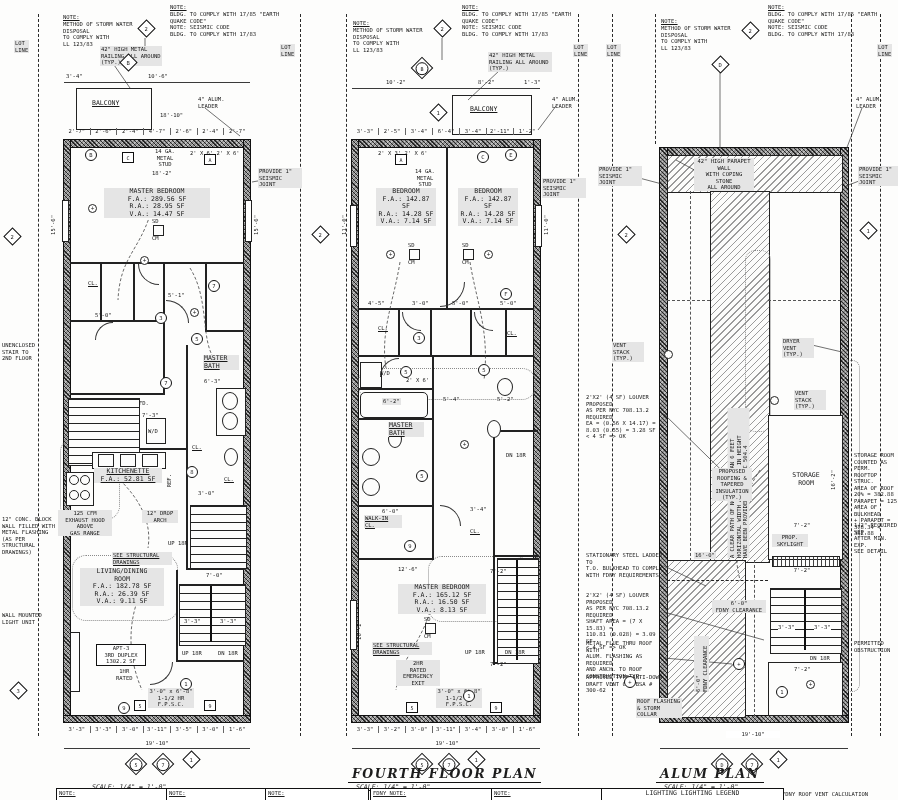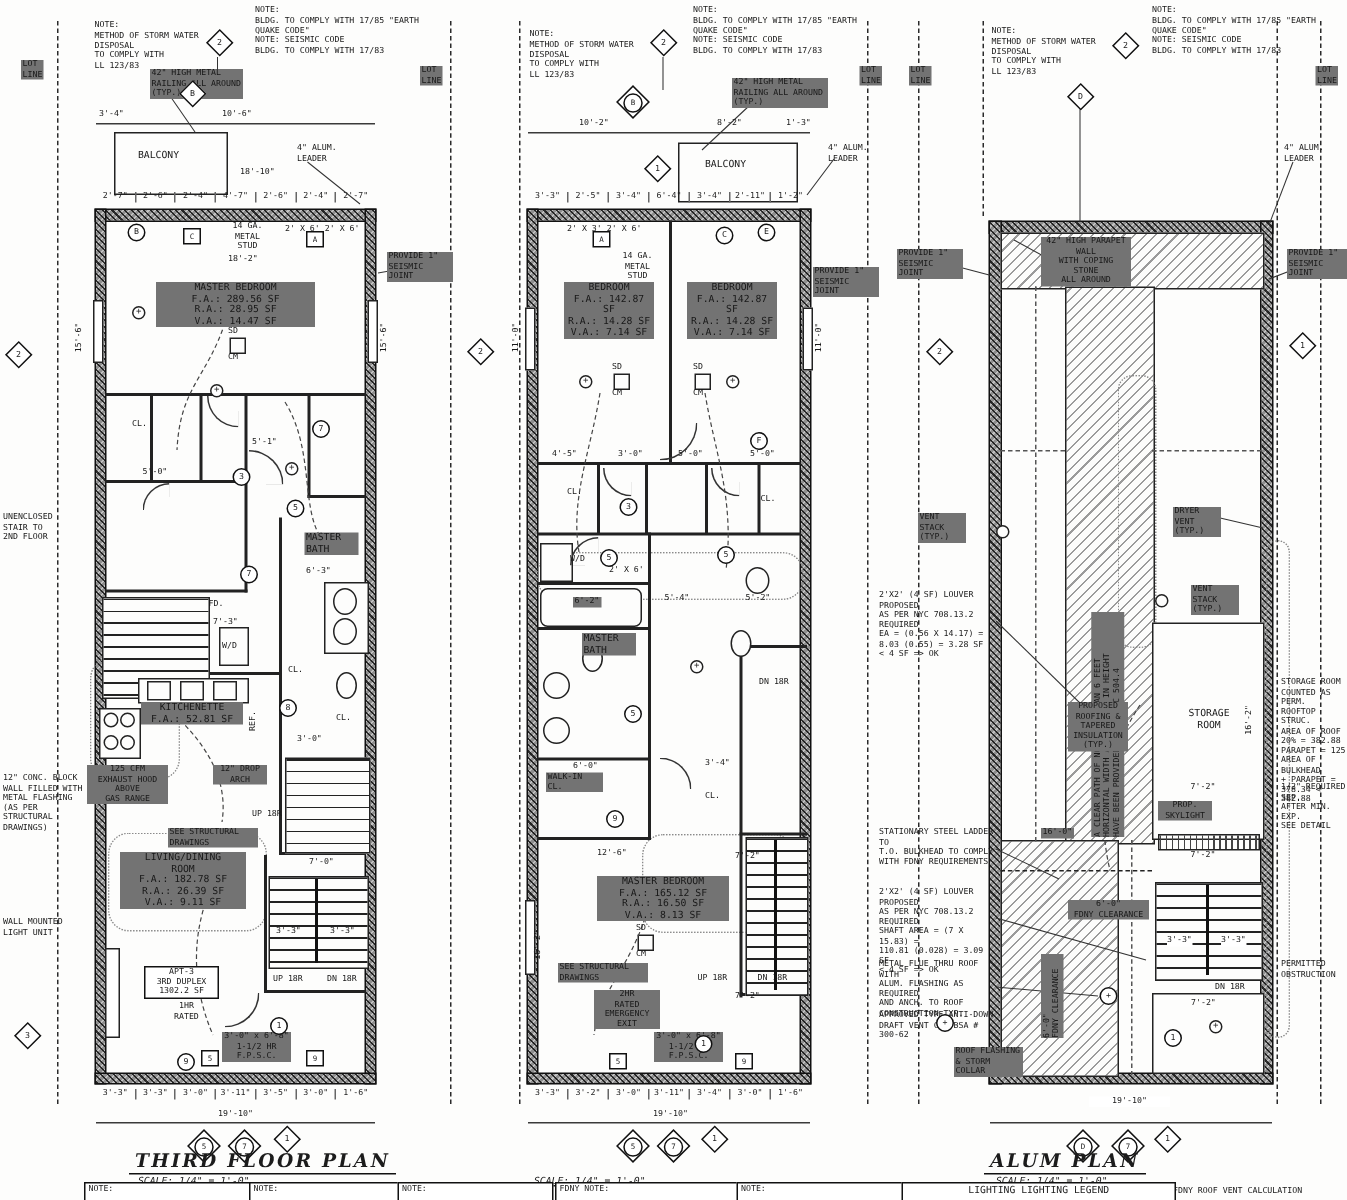--- a/index.html
+++ b/index.html
@@ -2,22 +2,22 @@
 <html><head>
 <meta charset="utf-8">
 <style>
   html,body{margin:0;padding:0;}
   body{width:898px;height:800px;background:#fbfbfa;font-family:"DejaVu Sans Mono",monospace;color:#1c1c1c;overflow:hidden;}
   #sheet{position:relative;width:898px;height:800px;background:#fdfdfc;}
   
   .t{position:absolute;font-size:5.5px;line-height:6.5px;white-space:pre-line;color:#181818;letter-spacing:0;z-index:6;}
   .t7{font-size:6.5px;line-height:7.5px;}
   .tc{text-align:center;}
-  .tu{}
-  .bg{background:#737373;padding:0 1px;}
+  .tu{text-decoration:underline;}
+  .bg{background:#e5e5e5;padding:0 1px;}
   .vt{writing-mode:vertical-rl;transform:rotate(180deg);}
   
   .lot{position:absolute;width:0;border-left:1.5px dashed #2a2a2a;z-index:1;}
   
   .wall{position:absolute;background-color:#8e8e8e;background-image:repeating-linear-gradient(45deg,rgba(0,0,0,.75) 0 1px,transparent 1px 3px),repeating-linear-gradient(-45deg,rgba(255,255,255,.45) 0 1px,transparent 1px 3px);outline:0.5px solid #111;z-index:2;}
   .iw{position:absolute;background:#222;z-index:3;}
   .win{position:absolute;background:#fff;border:1px solid #222;z-index:4;}
   .rh{position:absolute;background-color:#fcfcfb;background-image:repeating-linear-gradient(315deg,#9b9b9b 0 1px,transparent 1px 5px);border:1px solid #222;z-index:2;}
   .sky{position:absolute;background:repeating-linear-gradient(90deg,#444 0 1px,transparent 1px 4px);border:1px solid #222;z-index:4;}
   .room{position:absolute;background:#fdfdfc;border:1.5px solid #222;z-index:3;}
@@ -316,21 +316,20 @@
   <div class="t tc" style="left:130px;top:740px;width:54px;">19'-10"</div>
   <div class="dmc" style="left:128px;top:756px;">
       <span>5</span>
     </div>
   <div class="dmc" style="left:155px;top:756px;">
       <span>7</span>
     </div>
   <div class="dm" style="left:185px;top:753px;">
       <span>1</span>
     </div>
-  <div class="ptitle" style="left:86px;top:766px;">THIRD FLOOR PLAN</div>
   <div class="pscale" style="left:92px;top:783px;">SCALE: 1/4" = 1'-0"</div>
 
   <div class="t bg" style="left:258px;top:168px;width:42px;">PROVIDE 1"
 SEISMIC JOINT</div>
   <div class="t bg" style="left:542px;top:178px;width:42px;">PROVIDE 1"
 SEISMIC JOINT</div>
   <div class="t bg" style="left:598px;top:166px;width:42px;">PROVIDE 1"
 SEISMIC JOINT</div>
   <div class="t bg" style="left:858px;top:166px;width:40px;">PROVIDE 1"
 SEISMIC JOINT</div>
@@ -524,20 +523,21 @@
   <div class="t tc" style="left:420px;top:740px;width:54px;">19'-10"</div>
   <div class="dmc" style="left:414px;top:756px;">
       <span>5</span>
     </div>
   <div class="dmc" style="left:441px;top:756px;">
       <span>7</span>
     </div>
   <div class="dm" style="left:470px;top:753px;">
       <span>1</span>
     </div>
+  <div class="ptitle" style="left:348px;top:766px;">FOURTH FLOOR PLAN</div>
   <div class="pscale" style="left:356px;top:783px;">SCALE: 1/4" = 1'-0"</div>
 
   <div class="dm" style="left:714px;top:58px;">
       <span>D</span>
     </div>
   <div class="t" style="left:856px;top:96px;width:40px;">4" ALUM.
 LEADER</div>
   <div class="wall" style="left:660px;top:148px;width:188px;height:7px;"></div>
   <div class="wall" style="left:660px;top:148px;width:7px;height:574px;"></div>
   <div class="wall" style="left:841px;top:148px;width:7px;height:574px;"></div>

